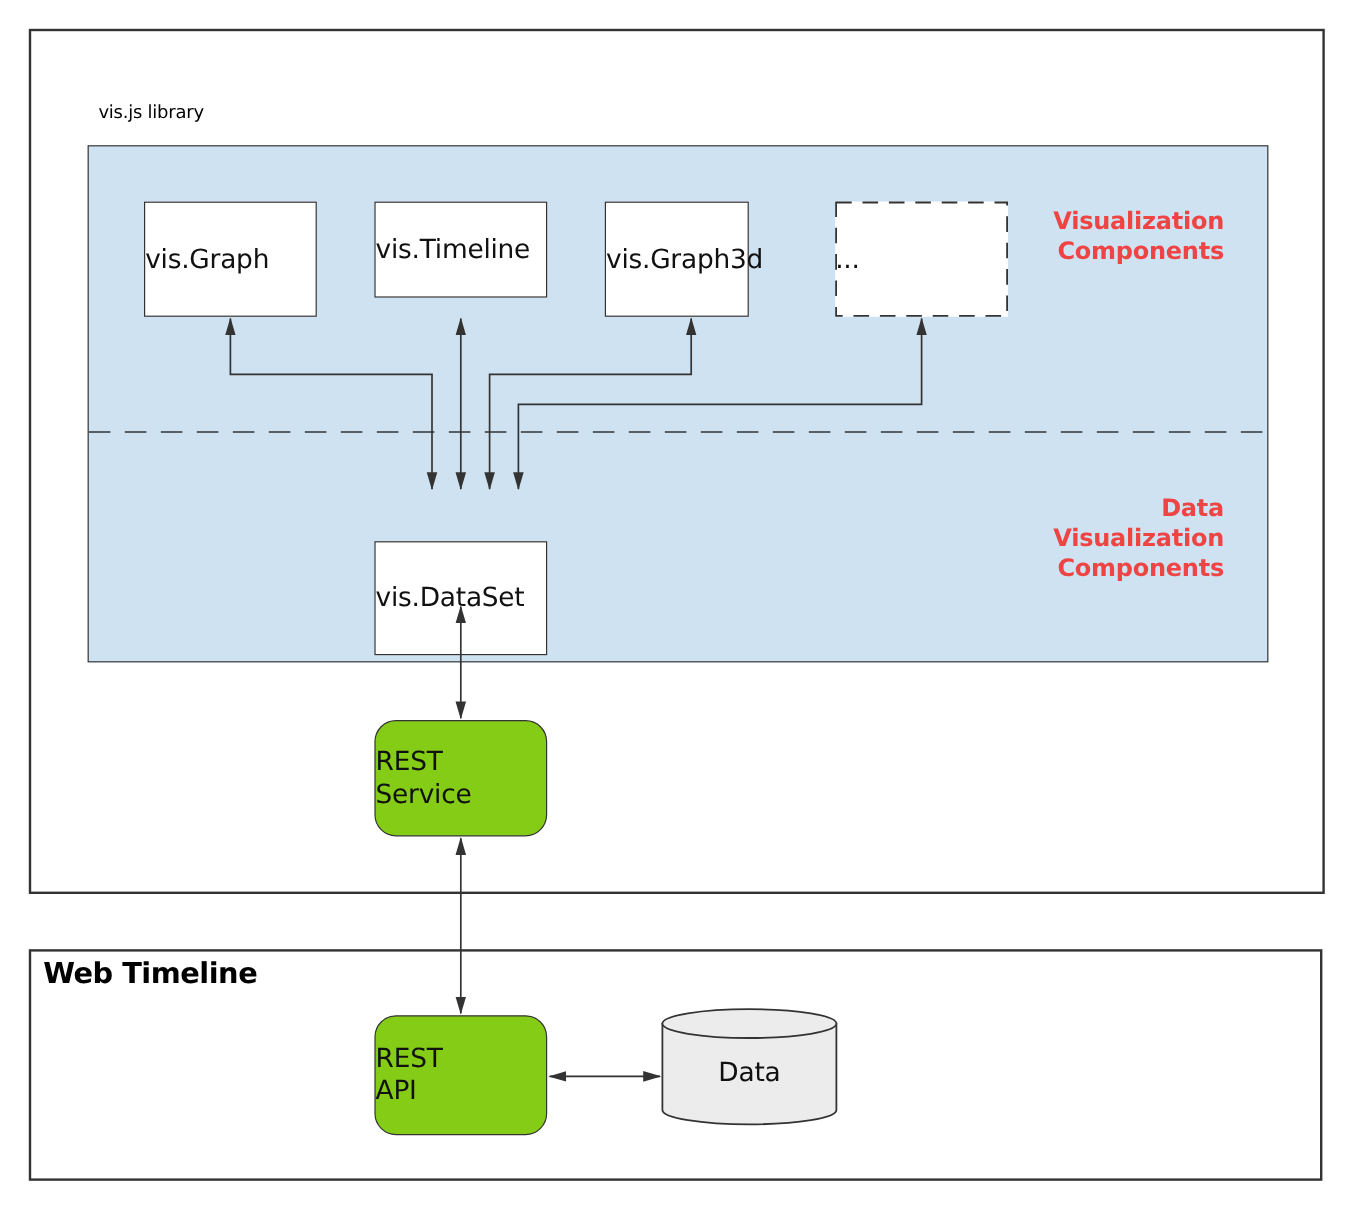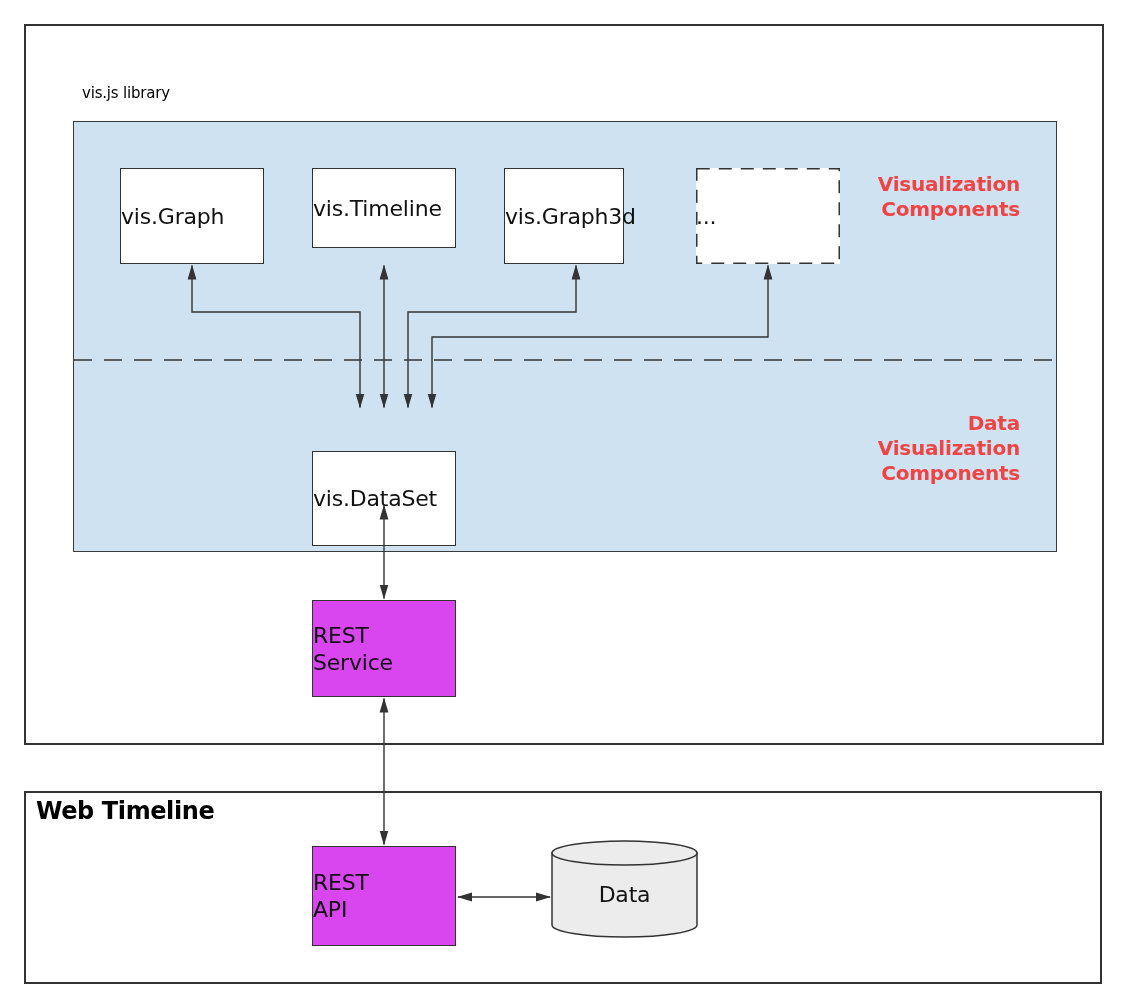--- a/index.html
+++ b/index.html
@@ -7,21 +7,21 @@
     position:relative;width:1128px;height:1008px;background:#fff;overflow:hidden;
     font-family:"DejaVu Sans","Liberation Sans",sans-serif;color:#000;
   }
   .frame{position:absolute;border:2px solid #333;background:transparent;box-sizing:border-box;}
   .panel{position:absolute;background:#cfe2f1;border:1px solid #3a3a3a;box-sizing:border-box;}
   .node{
     position:absolute;box-sizing:border-box;border:1.5px solid #333;background:#fff;
     display:flex;flex-direction:column;align-items:flex-start;justify-content:center;
     font-size:22px;letter-spacing:-0.2px;color:#111;text-align:center;line-height:27px;
   }
-  .node.gray{background:#d946ef;}
+  .node.gray{background:#84cc16;border-radius:18px;}
   .node.borderless{border:none;}
   .title{position:absolute;font-weight:bold;font-size:24px;letter-spacing:-0.4px;white-space:nowrap;z-index:10;}
   .subtitle{position:absolute;font-weight:normal;font-size:15px;letter-spacing:-0.2px;white-space:nowrap;z-index:10;text-align:right;}
   .side-label{
     position:absolute;font-weight:bold;font-size:20px;line-height:25px;letter-spacing:-0.2px;
     text-align:right;white-space:nowrap;z-index:10;color:#ef4444;
   }
   .overlay{position:absolute;left:0;top:0;z-index:5;pointer-events:none;}
   .float-label{position:absolute;z-index:10;font-size:22px;letter-spacing:-0.2px;color:#111;text-align:center;}
 </style>

